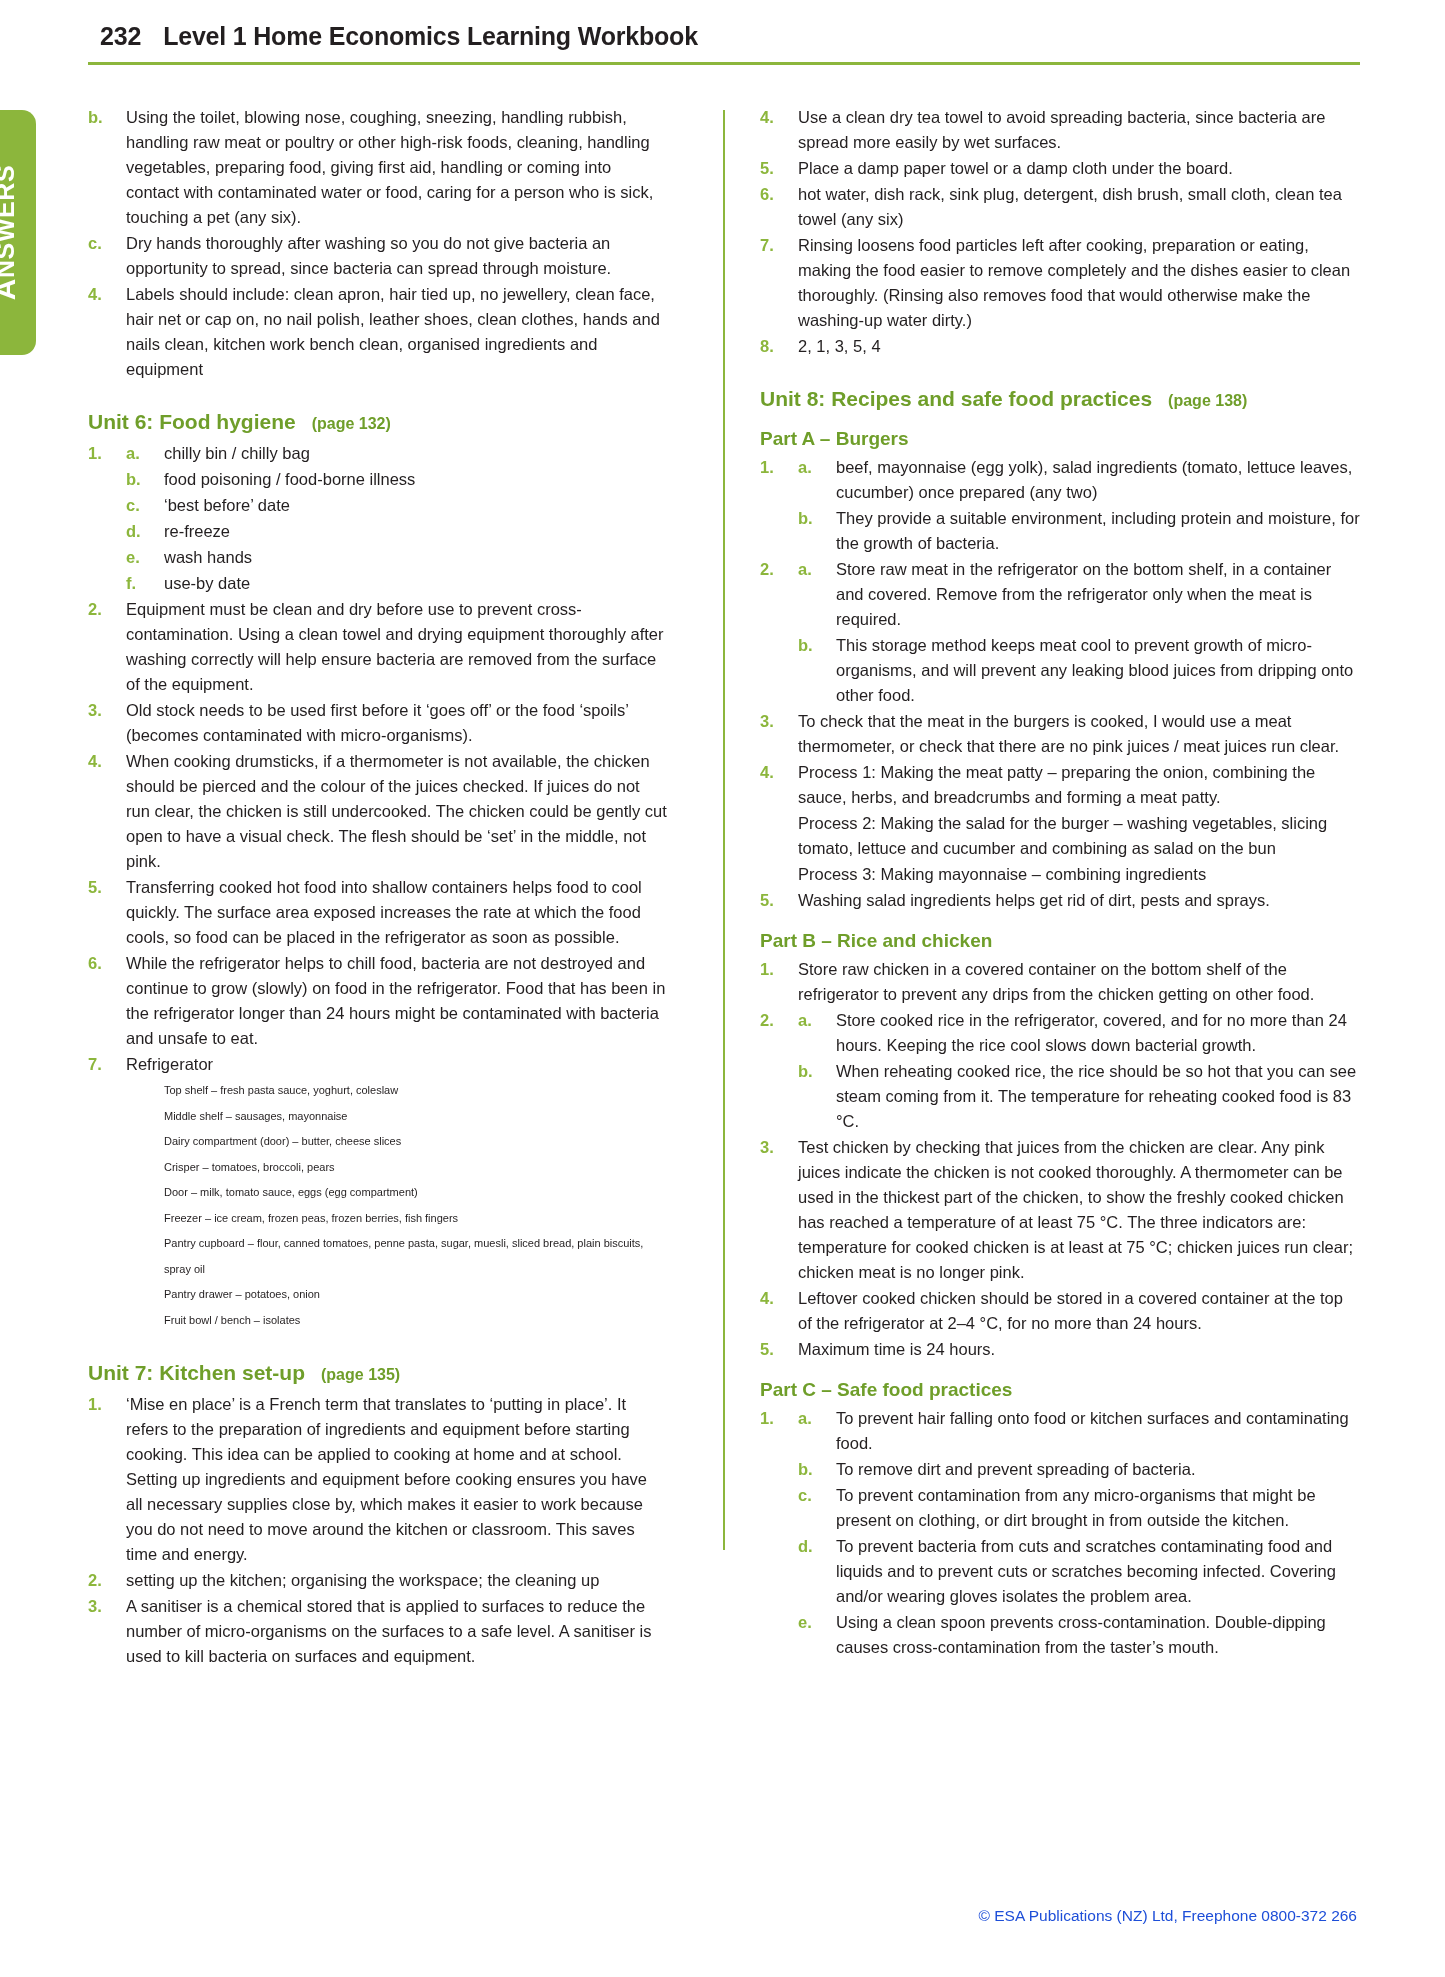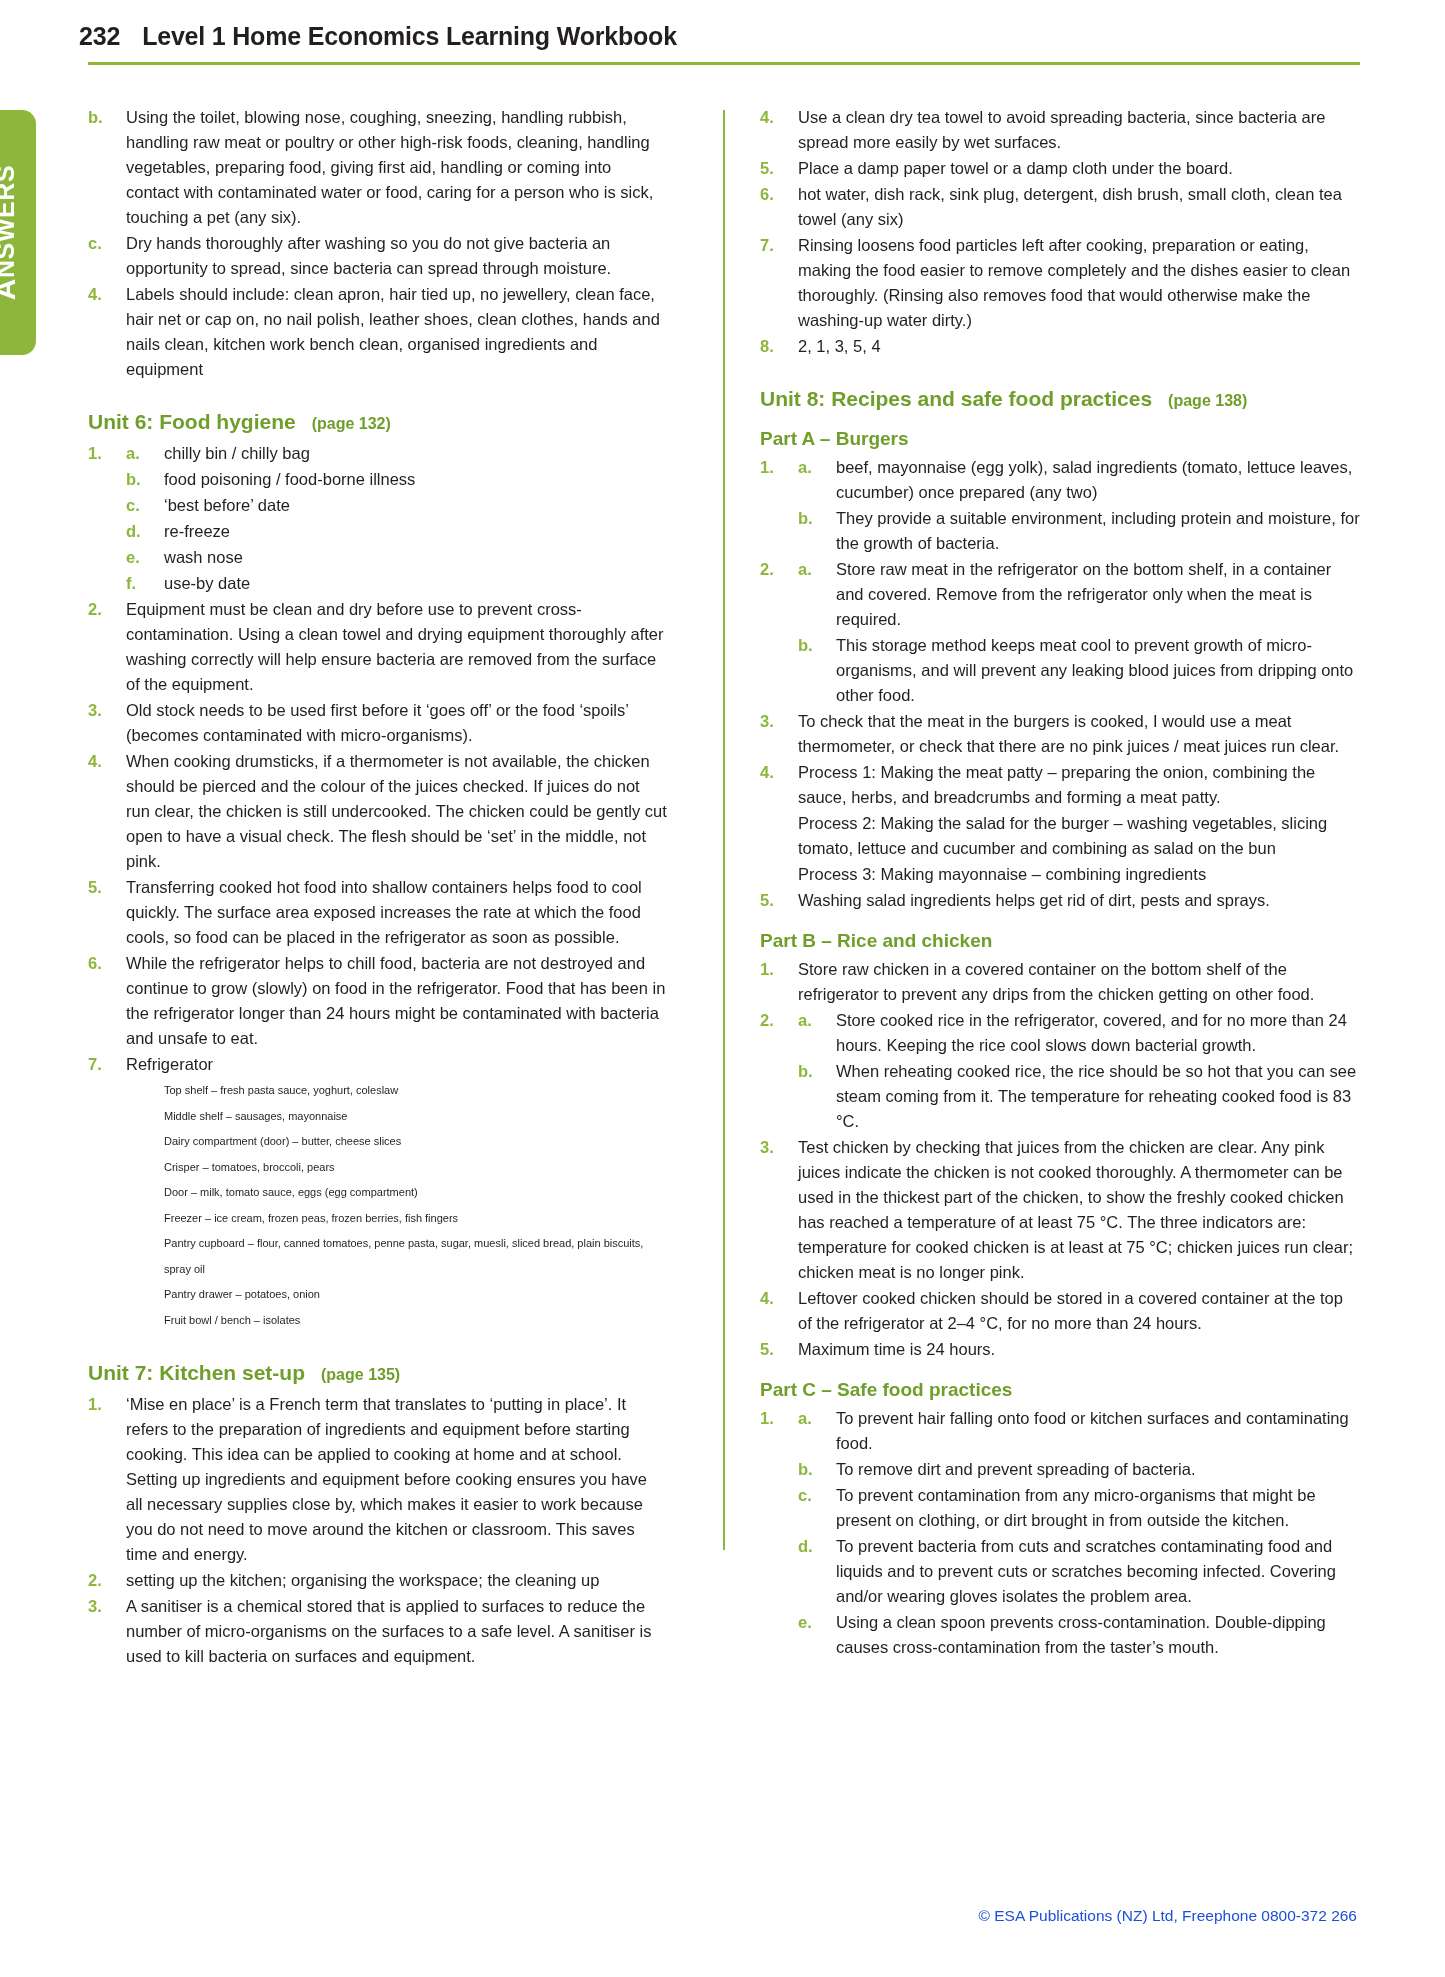--- a/index.html
+++ b/index.html
@@ -16,21 +16,21 @@
     width: 1445px;
     height: 1977px;
     background: #ffffff;
     overflow: hidden;
     box-sizing: border-box;
   }
 
   
   .header {
     position: absolute;
-    left: 79px;
+    left: 100px;
     top: 22px;
     width: 1270px;
     display: flex;
     align-items: baseline;
   }
   .page-number {
     font-size: 25px;
     font-weight: bold;
     color: #231f20;
     letter-spacing: -0.2px;
@@ -235,21 +235,21 @@
       <div class="row indent-1">
         <span class="alpha">c.</span>
         <span class="body-text">‘best before’ date</span>
       </div>
       <div class="row indent-1">
         <span class="alpha">d.</span>
         <span class="body-text">re-freeze</span>
       </div>
       <div class="row indent-1">
         <span class="alpha">e.</span>
-        <span class="body-text">wash nose</span>
+        <span class="body-text">wash hands</span>
       </div>
       <div class="row indent-1">
         <span class="alpha">f.</span>
         <span class="body-text">use-by date</span>
       </div>
 
       <div class="row">
         <span class="num">2.</span>
         <span class="body-text">Equipment must be clean and dry before use to prevent cross-contamination. Using a clean towel and drying equipment thoroughly after washing correctly will help ensure bacteria are removed from the surface of the equipment.</span>
       </div>

